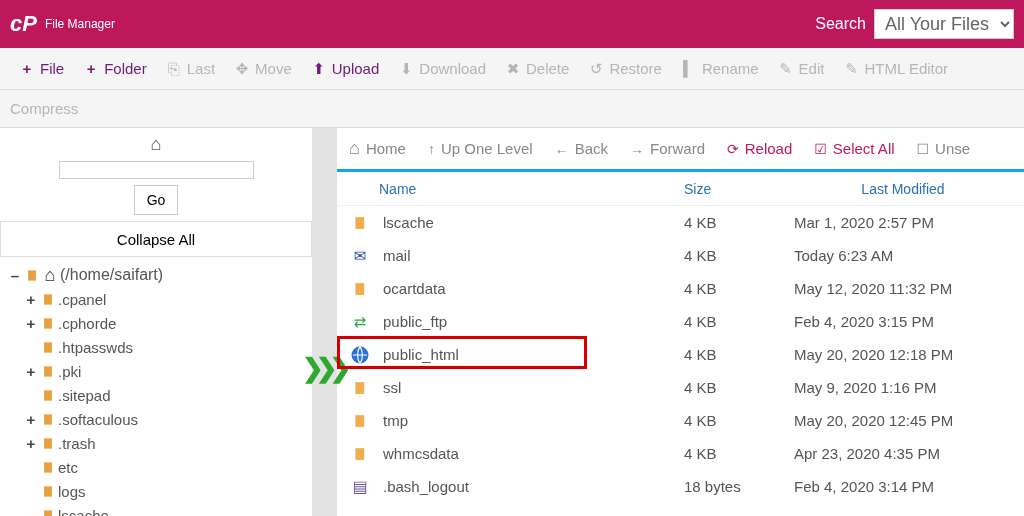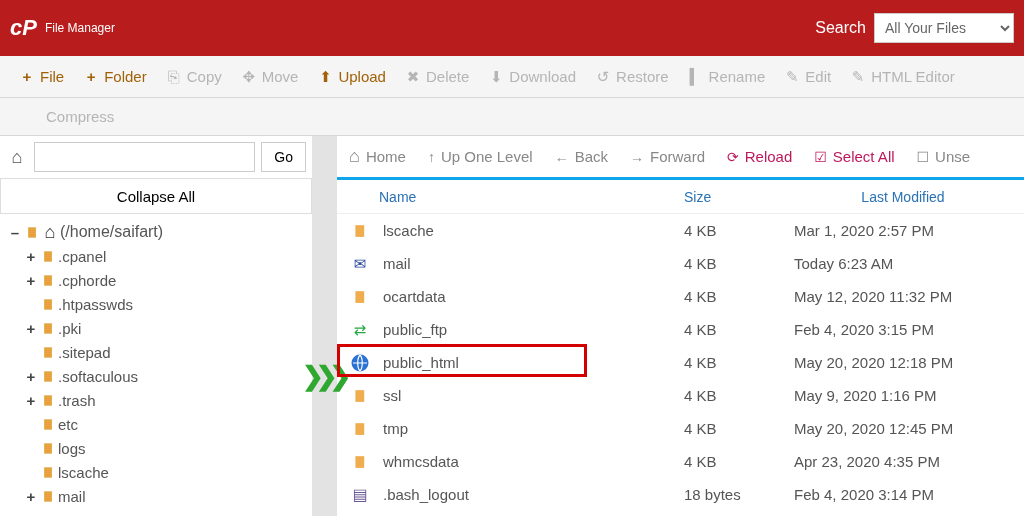--- a/index.html
+++ b/index.html
@@ -1,39 +1,39 @@
 <!DOCTYPE html>
 <html><head>
 <meta charset="utf-8">
 <style>
   * { box-sizing: border-box; margin: 0; padding: 0; font-family: Arial, Helvetica, sans-serif; }
   body { width: 1024px; height: 516px; overflow: hidden; background: #ececec; color: #555; }
   
-  .brand-bar { background: #b91c1c; color: #fff; height: 56px; display: flex; align-items: center; padding: 12px 10px; }
+  .brand-bar { background: #be185d; color: #fff; height: 48px; display: flex; align-items: center; padding: 12px 10px; }
   .brand-bar .logo { font-style: italic; font-weight: bold; font-size: 22px; margin-right: 8px; }
   .brand-bar .title { font-size: 12px; }
   .brand-bar .spacer { flex: 1; }
   .brand-bar .search-label { font-size: 16px; margin-right: 8px; }
   .brand-bar .search-box { position: relative; }
-  .brand-bar select { height: 30px; width: 140px; font-size: 14px; color: #666; background: #fff; border: 1px solid #ccc; padding: 3px 6px; }
+  .brand-bar select { height: 30px; width: 140px; font-size: 18px; color: #666; background: #fff; border: 1px solid #ccc; padding: 3px 6px; }
   
   .toolbar { background: #f5f5f5; border-bottom: 1px solid #d8d8d8; display: flex; align-items: center; padding: 2px 10px; flex-wrap: wrap; height: 42px; }
-  .toolbar .tb-item { display: inline-flex; align-items: center; padding: 6px 10px; font-size: 15px; color: #a16207; cursor: pointer; gap: 6px; }
+  .toolbar .tb-item { display: inline-flex; align-items: center; padding: 6px 10px; font-size: 15px; color: #701a75; cursor: pointer; gap: 6px; }
   .toolbar .tb-item.disabled { color: #b5b5b5; cursor: default; }
   .toolbar .tb-icon { width: 14px; display: inline-flex; justify-content: center; }
   .toolbar2 { background: #f5f5f5; border-bottom: 1px solid #d8d8d8; height: 38px; display:flex; align-items:center; padding:0 10px; }
-  .toolbar2 .tb-item { color:#b5b5b5; font-size:15px; padding:6px 0;margin-left:36px; }
+  .toolbar2 .tb-item { color:#b5b5b5; font-size:15px; padding:6px 0; }
   
   .main { display: flex; height: 388px; }
   .left { width: 312px; background:#fff; display:flex; flex-direction:column; }
   .divider { width: 25px; background: #e3e3e3; position:relative; }
   .divider .arrows { position:absolute; top:225px; left:-10px; font-size:26px; color:#2fa82f; letter-spacing:-8px; font-weight:bold; }
   .right { flex:1; background:#fff; display:flex; flex-direction:column; overflow:hidden; }
   
-  .go-row { display:flex; align-items:center; padding:6px 6px; gap:6px; }
+  .go-row { display:flex; align-items:center; padding:6px 6px; gap:6px;flex-direction:column; }
   .go-row .home { width:22px; text-align:center; font-size:16px; color:#555; }
   .go-row input { flex:1; height:30px; border:1px solid #ccc; padding:0 6px; font-size:14px; }
   .go-row button { height:30px; padding:0 12px; border:1px solid #ccc; background:#fff; font-size:14px; cursor:pointer; }
   .collapse-btn { width:100%; height:36px; border:1px solid #ddd; background:#fff; font-size:15px; cursor:pointer; margin: 0 0 6px 0; }
   
   .tree { flex:1; overflow:auto; font-size:15px; padding: 0 6px 6px 6px; }
   .tree-row { display:flex; align-items:center; height:24px; white-space:nowrap; cursor:pointer; }
   .tree-row .exp { width:14px; text-align:center; font-weight:bold; color:#444; }
   .tree-row .exp.minus::before { content:"–"; }
   .tree-row .exp.plus::before { content:"+"; }
@@ -108,37 +108,37 @@
   <span class="tb-item">
       <span class="tb-icon u-plus"></span>
       <span>File</span>
     </span>
   <span class="tb-item">
       <span class="tb-icon u-plus"></span>
       <span>Folder</span>
     </span>
   <span class="tb-item disabled">
       <span class="tb-icon u-copy"></span>
-      <span>Copy</span>
+      <span>Last</span>
     </span>
   <span class="tb-item disabled">
       <span class="tb-icon u-move"></span>
       <span>Move</span>
     </span>
   <span class="tb-item">
       <span class="tb-icon u-upload"></span>
       <span>Upload</span>
     </span>
   <span class="tb-item disabled">
+      <span class="tb-icon u-download"></span>
+      <span>Download</span>
+    </span>
+  <span class="tb-item disabled">
       <span class="tb-icon u-delete"></span>
       <span>Delete</span>
-    </span>
-  <span class="tb-item disabled">
-      <span class="tb-icon u-download"></span>
-      <span>Download</span>
     </span>
   <span class="tb-item disabled">
       <span class="tb-icon u-restore"></span>
       <span>Restore</span>
     </span>
   <span class="tb-item disabled">
       <span class="tb-icon u-rename"></span>
       <span>Rename</span>
     </span>
   <span class="tb-item disabled">

